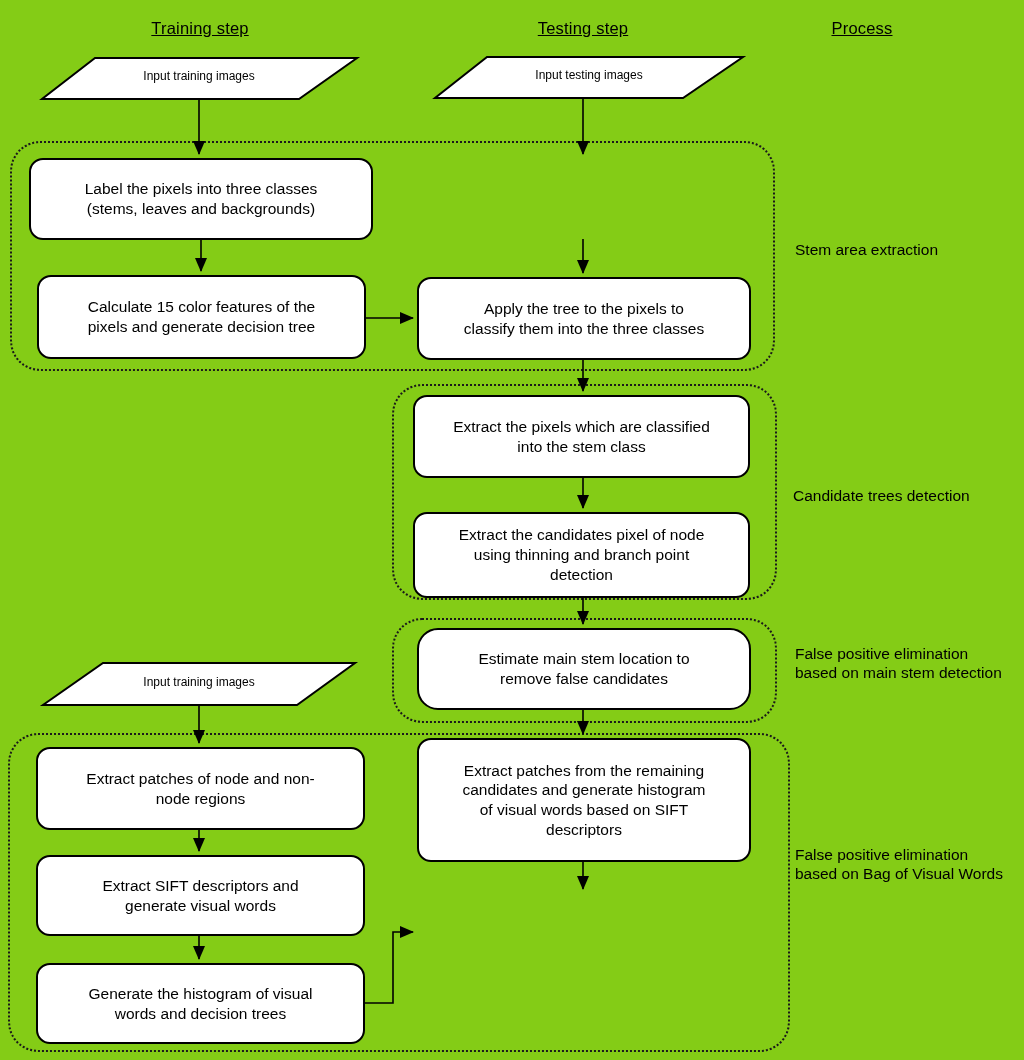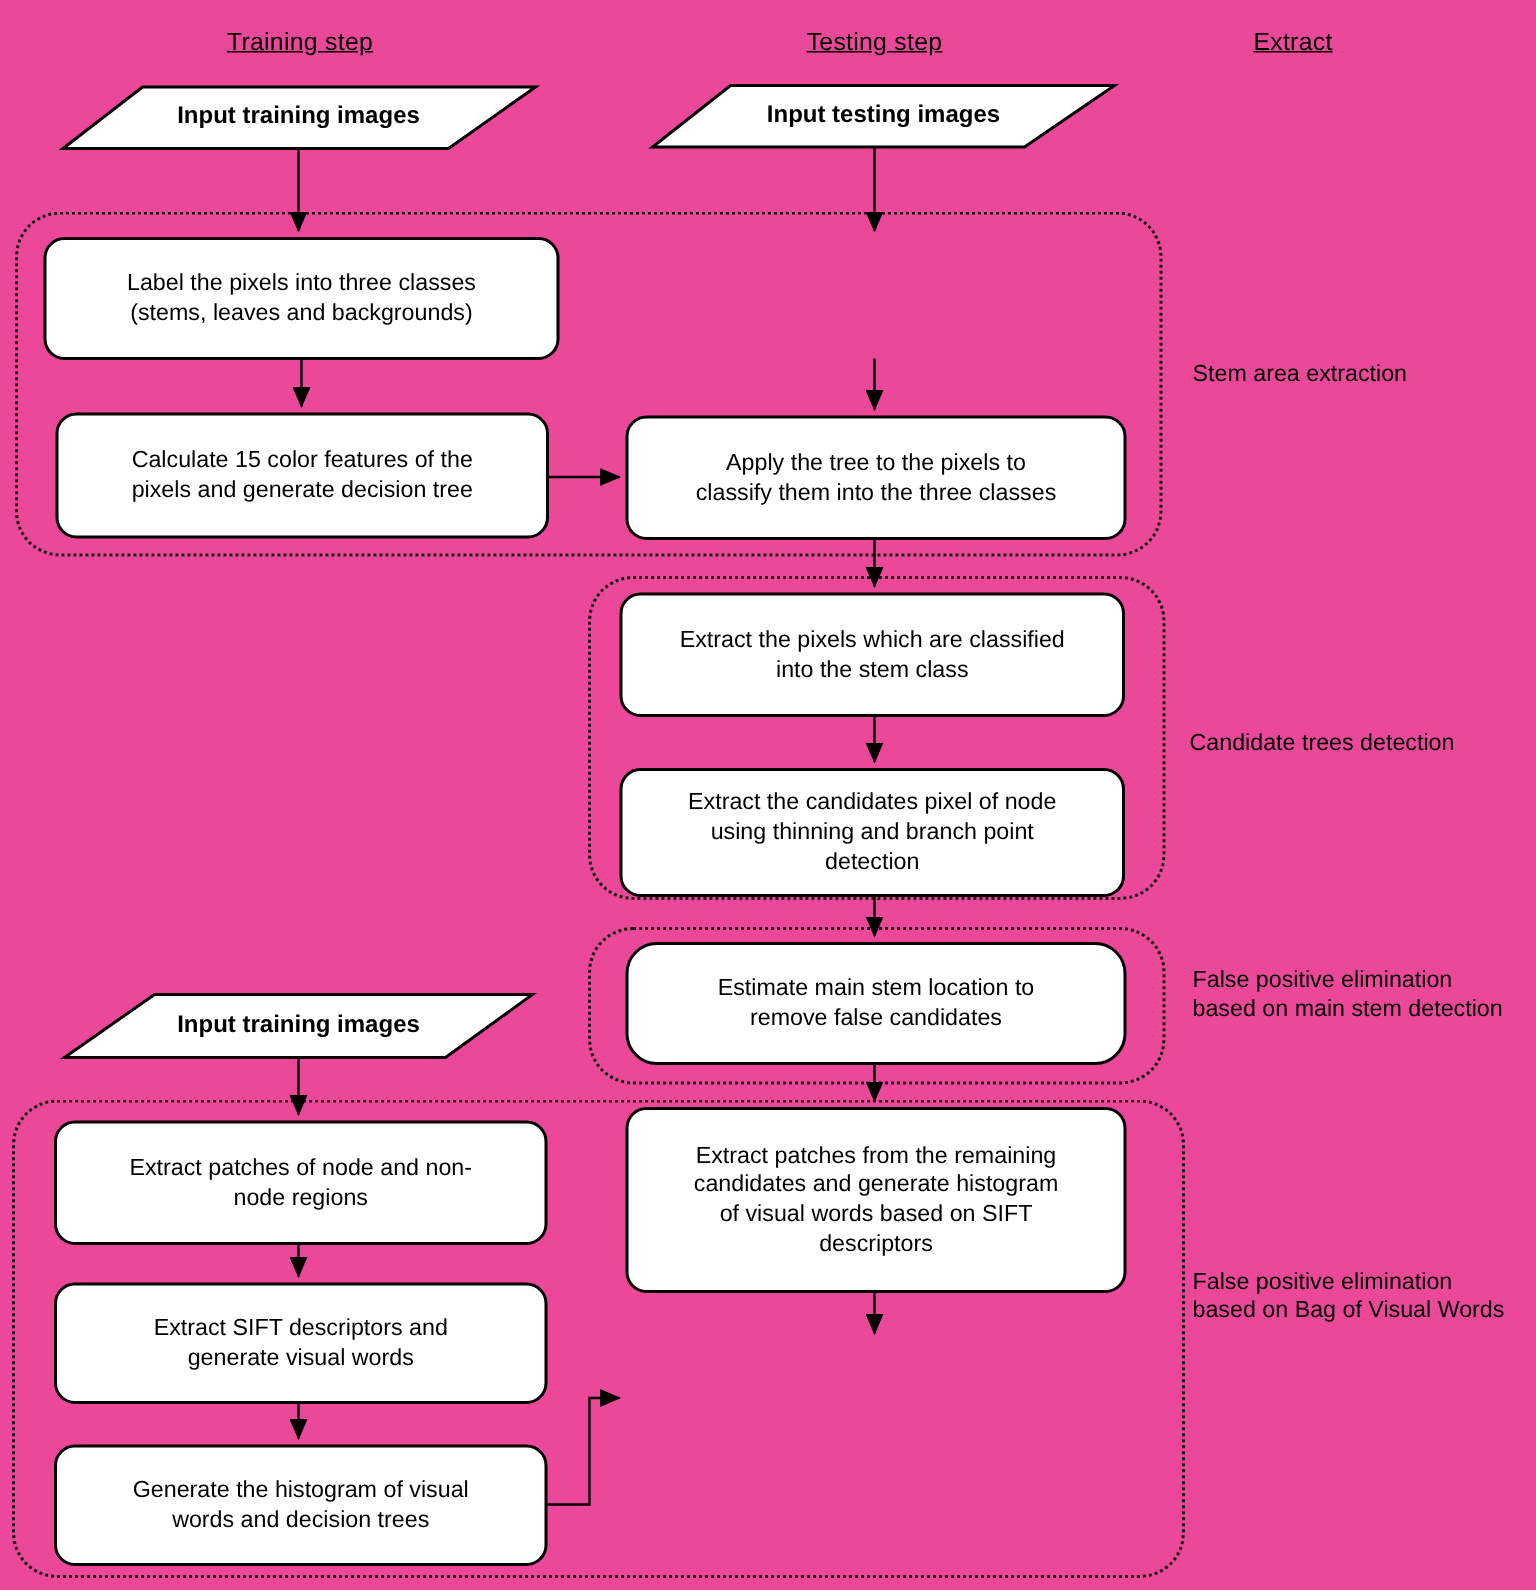--- a/index.html
+++ b/index.html
@@ -1,49 +1,49 @@
 <!DOCTYPE html>
 <html><head>
 <meta charset="utf-8">
 <style>
   html,body{margin:0;padding:0;background:#fff;}
   .canvas{
-    position:relative;width:1024px;height:1060px;background:#ec4899;
+    position:relative;width:1024px;height:1060px;background:#84cc16;
     font-family:"Liberation Sans", sans-serif;color:#000;overflow:hidden;
   }
   .hdr{
     position:absolute;font-size:16.5px;text-align:center;
     text-decoration:underline;z-index:4;letter-spacing:.2px;
   }
   .region{
     position:absolute;border:2px dotted #1a1a1a;border-radius:30px;
     z-index:1;background:transparent;box-sizing:border-box;
   }
   .box{
     position:absolute;border:2px solid #000;border-radius:14px;background:#fff;
     display:flex;align-items:center;justify-content:center;text-align:center;
     font-size:15.5px;line-height:1.27;white-space:pre-line;z-index:3;
     padding:4px 6px;box-sizing:border-box;
   }
   .ptext{
-    position:absolute;font-size:16px;text-align:center;z-index:4;white-space:nowrap;font-weight:bold;
+    position:absolute;font-size:12px;text-align:center;z-index:4;white-space:nowrap;
   }
   .plabel{
     position:absolute;font-size:15.5px;line-height:1.25;white-space:pre-line;z-index:4;
   }
   svg.connectors{position:absolute;left:0;top:0;z-index:2;}
 </style>
 </head>
 <body>
 
 <div class="canvas">
 
   <div class="hdr" style="left:115px;top:19px;width:170px;">Training step</div>
   <div class="hdr" style="left:498px;top:19px;width:170px;">Testing step</div>
-  <div class="hdr" style="left:777px;top:19px;width:170px;">Extract</div>
+  <div class="hdr" style="left:777px;top:19px;width:170px;">Process</div>
 
   <div class="region" style="left:10px;top:141px;width:765px;height:230px;"></div>
   <div class="region" style="left:392px;top:384px;width:385px;height:216px;"></div>
   <div class="region" style="left:392px;top:618px;width:385px;height:105px;"></div>
   <div class="region" style="left:8px;top:733px;width:782px;height:319px;"></div>
 
   <svg class="connectors" width="1024" height="1060" viewBox="0 0 1024 1060">
     <defs>
       <marker id="ah" markerUnits="userSpaceOnUse" markerWidth="14" markerHeight="12" refX="13" refY="6" orient="auto">
         <path d="M0,0 L14,6 L0,12 Z" fill="#000"></path>

